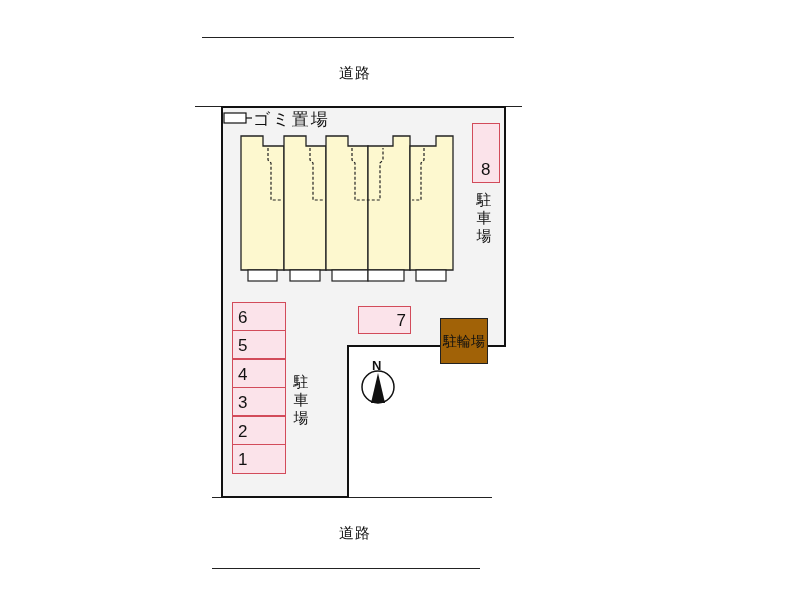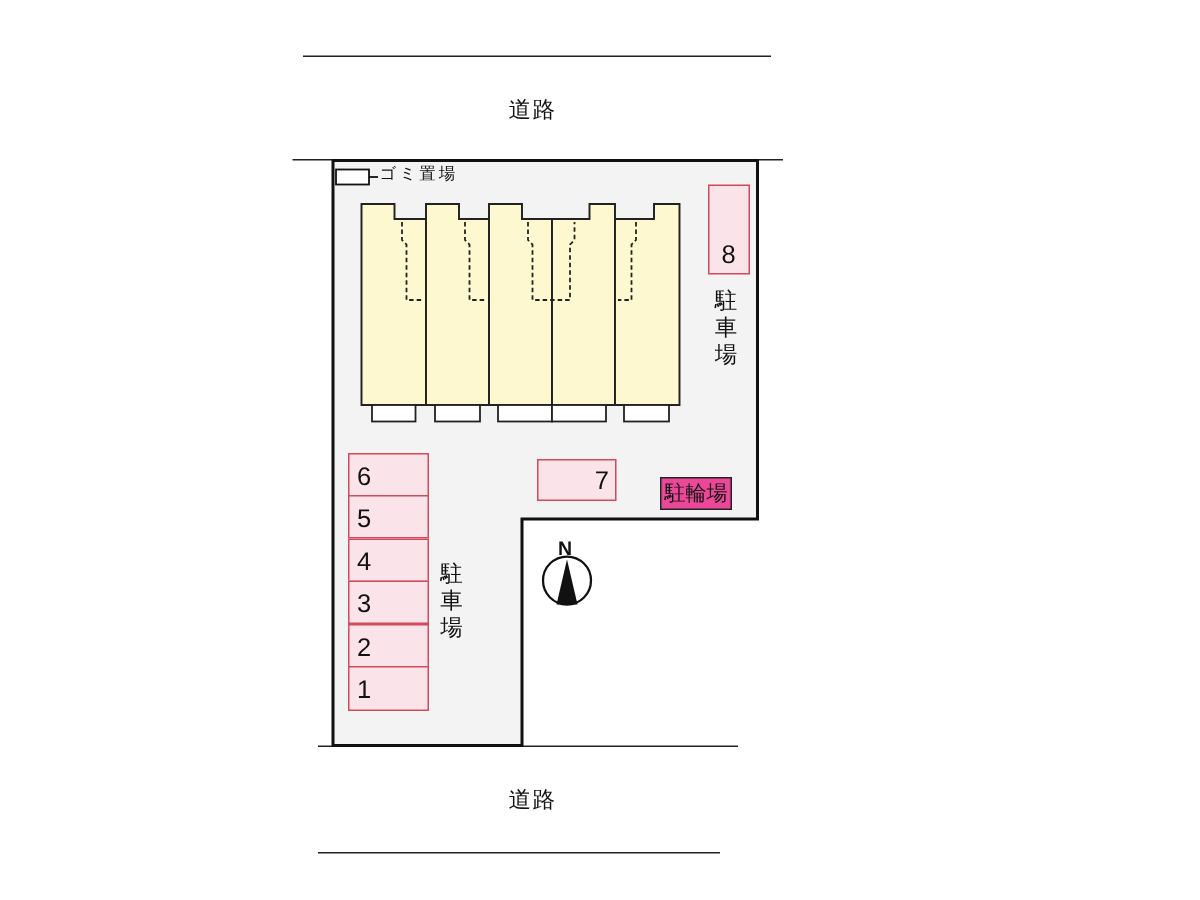--- a/index.html
+++ b/index.html
@@ -5,23 +5,23 @@
   html, body { margin:0; padding:0; background:#ffffff; }
   body { width:800px; height:600px; position:relative; overflow:hidden;
          font-family: "DejaVu Sans", "Liberation Sans", sans-serif; color:#111; }
   .road-line { position:absolute; height:0; border-top:1.5px solid #222; }
   .road-label { position:absolute; font-size:15px; letter-spacing:1px; }
   svg.site { position:absolute; left:0; top:0; }
   .label-vert { position:absolute; font-size:15px; line-height:18px; width:18px; text-align:center; }
   .slot { position:absolute; background:#fbe3ea; border:1.5px solid #d24b5a; box-sizing:border-box;
           font-family:"Liberation Sans", sans-serif; font-size:17px; color:#111; }
   .slot span { position:absolute; }
-  .bike { position:absolute; border:1.5px solid #222; background:#ec4899; font-size:14px;
-          padding:0 2px; line-height:20px;text-align:right; }
-  .gomi-label { position:absolute; font-size:11px; letter-spacing:2px; }
+  .bike { position:absolute; border:1.5px solid #222; background:#a16207; font-size:14px;
+          padding:12px 2px; line-height:20px;text-align:right; }
+  .gomi-label { position:absolute; font-size:17px; letter-spacing:2px; }
 </style>
 </head>
 <body>
 
 <div class="road-line" style="left:202px; top:37px; width:312px;"></div>
 <div class="road-label" style="left:339px; top:64px;">道路</div>
 <div class="road-line" style="left:195px; top:106px; width:327px;"></div>
 
 <div class="road-line" style="left:212px; top:497px; width:280px;"></div>
 <div class="road-label" style="left:339px; top:524px;">道路</div>

